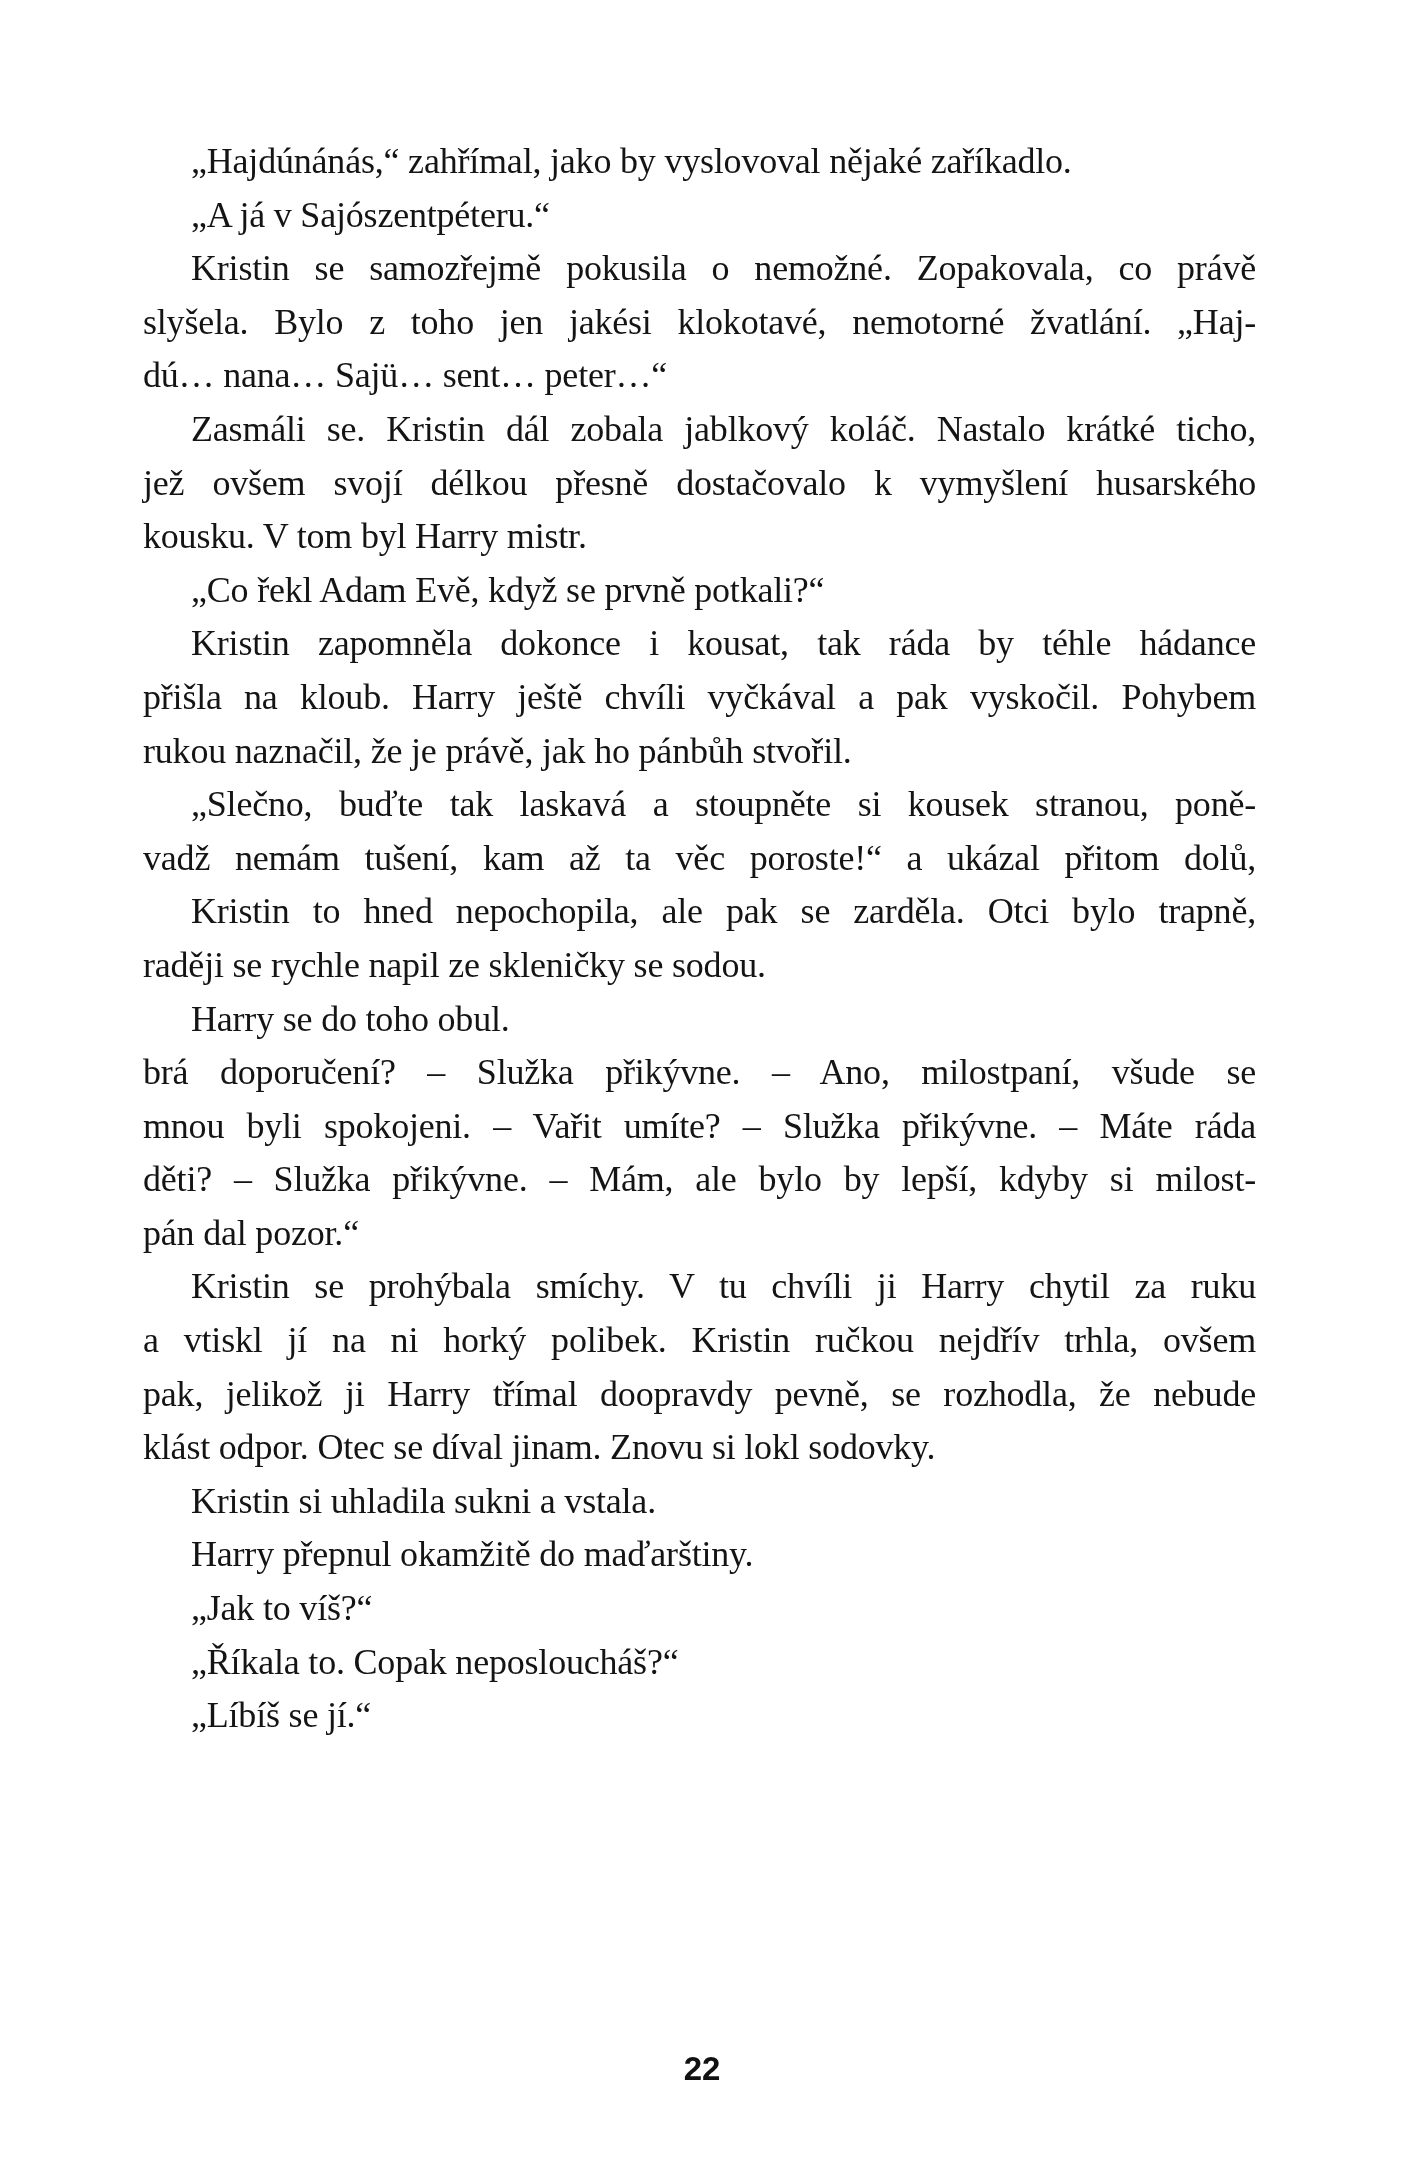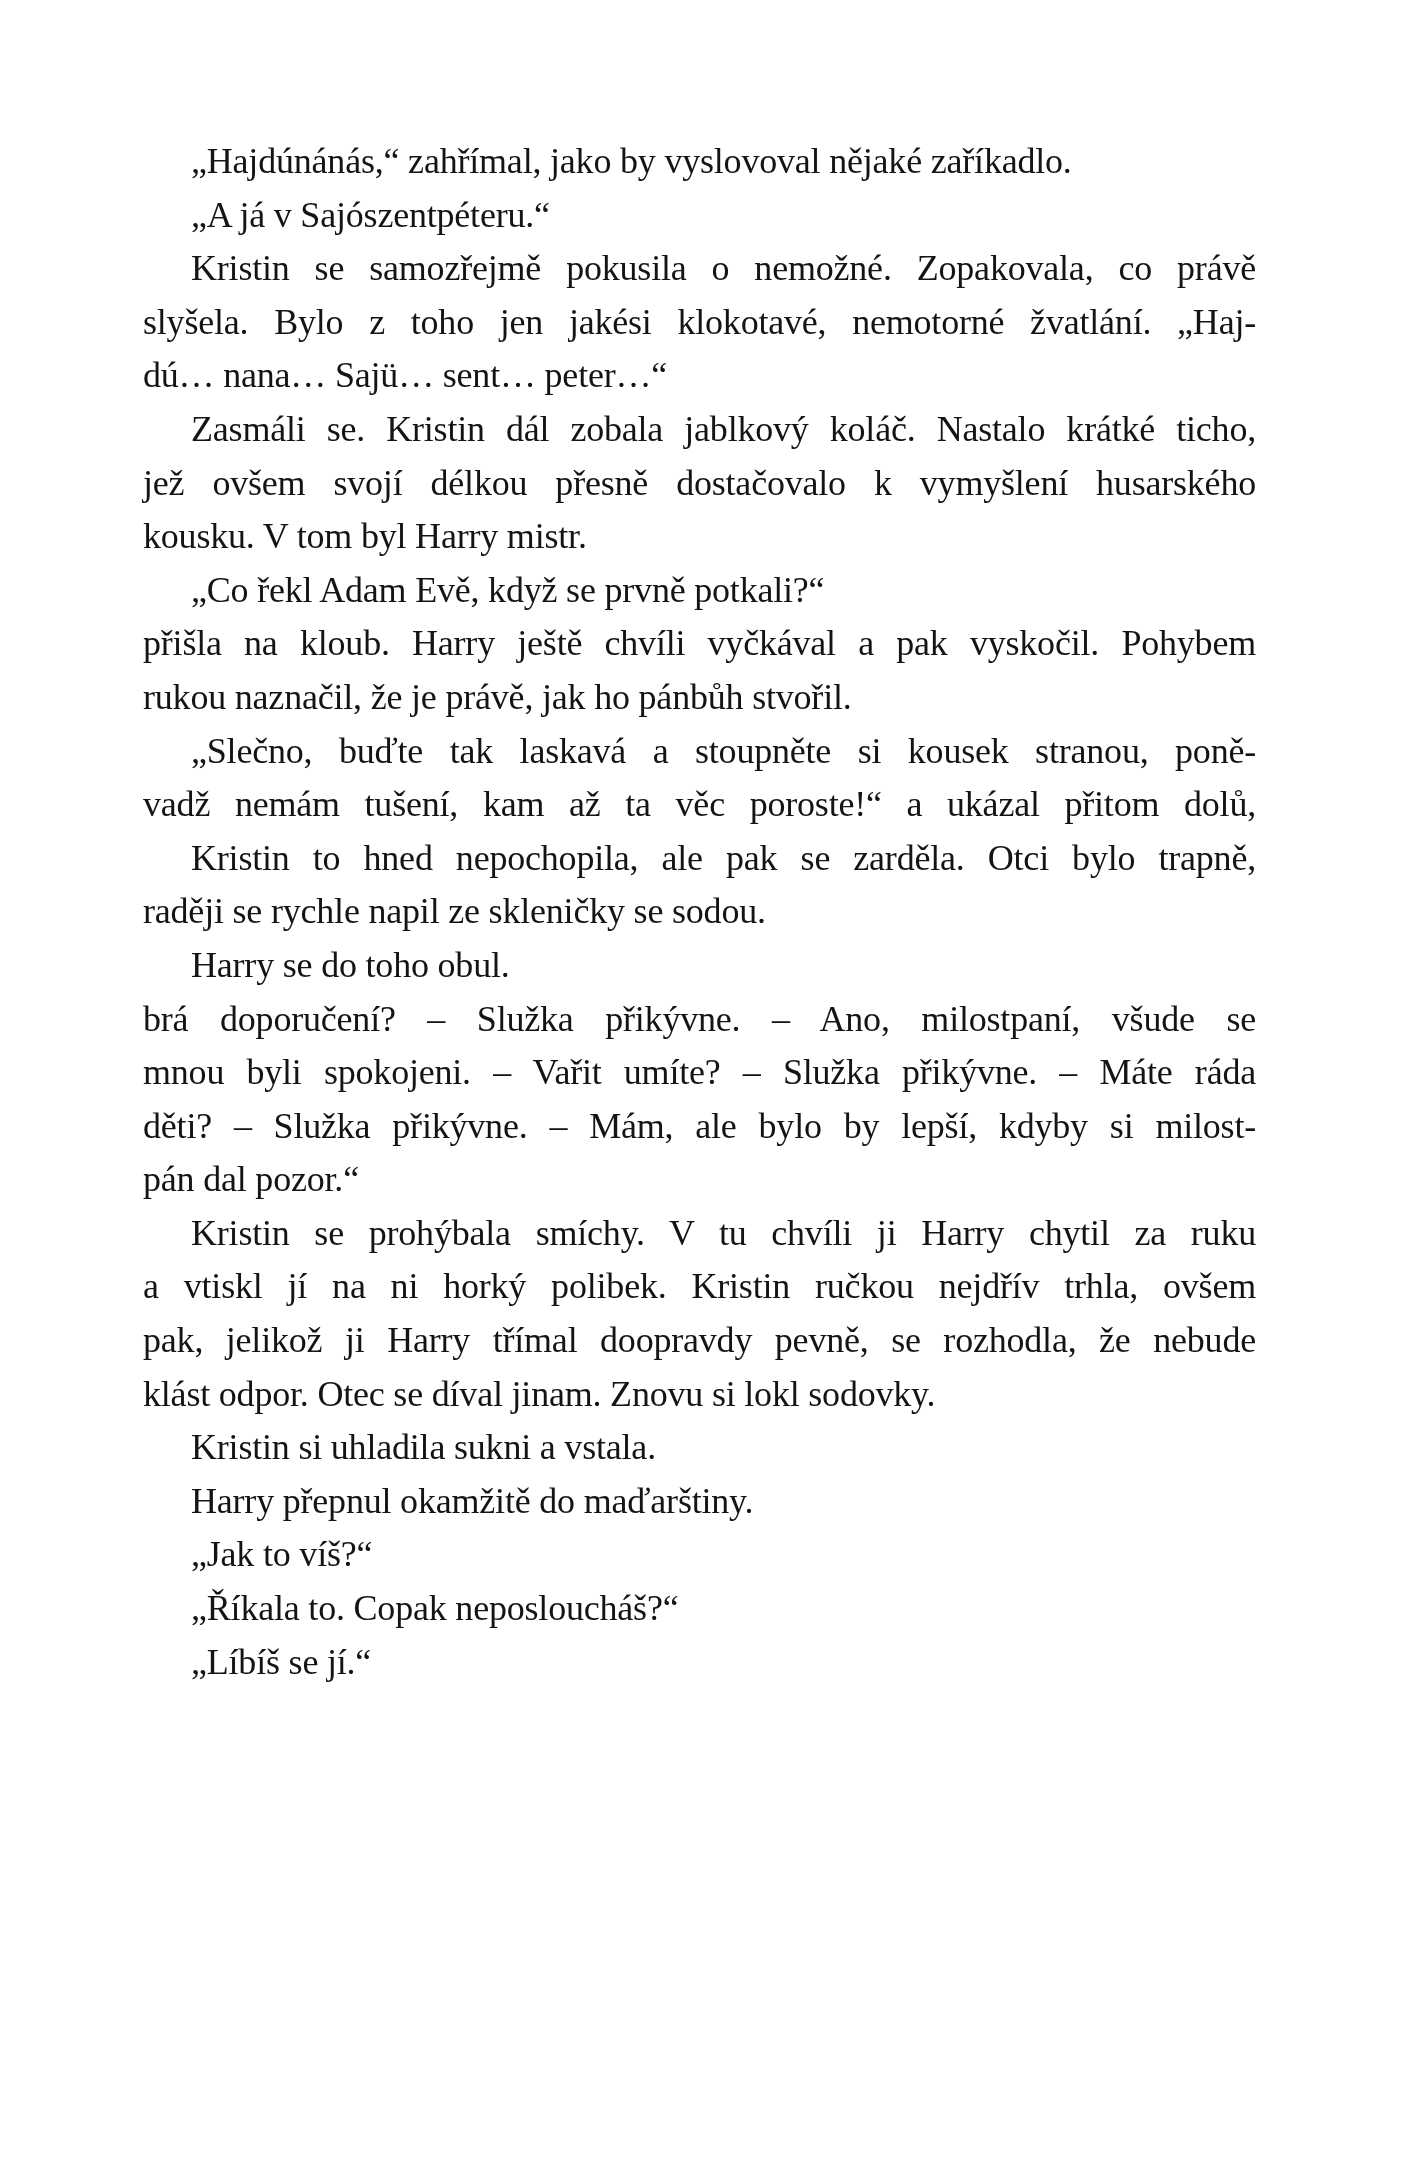--- a/index.html
+++ b/index.html
@@ -61,20 +61,21 @@
   <div class="text-block" id="text-block">
       <div class="line indent">„Hajdúnánás,“ zahřímal, jako by vyslovoval nějaké zaříkadlo.</div>
       <div class="line indent">„A já v Sajószentpéteru.“</div>
       <div class="line indent justify">Kristin se samozřejmě pokusila o nemožné. Zopakovala, co právě</div>
       <div class="line justify">slyšela. Bylo z toho jen jakési klokotavé, nemotorné žvatlání. „Haj-</div>
       <div class="line">dú… nana… Sajü… sent… peter…“</div>
       <div class="line indent justify">Zasmáli se. Kristin dál zobala jablkový koláč. Nastalo krátké ticho,</div>
       <div class="line justify">jež ovšem svojí délkou přesně dostačovalo k vymyšlení husarského</div>
       <div class="line">kousku. V tom byl Harry mistr.</div>
       <div class="line indent">„Co řekl Adam Evě, když se prvně potkali?“</div>
+      <div class="line indent justify">Kristin zapomněla dokonce i kousat, tak ráda by téhle hádance</div>
       <div class="line justify">přišla na kloub. Harry ještě chvíli vyčkával a pak vyskočil. Pohybem</div>
       <div class="line">rukou naznačil, že je právě, jak ho pánbůh stvořil.</div>
       <div class="line indent justify">„Slečno, buďte tak laskavá a stoupněte si kousek stranou, poně-</div>
       <div class="line justify">vadž nemám tušení, kam až ta věc poroste!“ a ukázal přitom dolů,</div>
       <div class="line indent justify">Kristin to hned nepochopila, ale pak se zarděla. Otci bylo trapně,</div>
       <div class="line">raději se rychle napil ze skleničky se sodou.</div>
       <div class="line indent">Harry se do toho obul.</div>
       <div class="line justify">brá doporučení? – Služka přikývne. – Ano, milostpaní, všude se</div>
       <div class="line justify">mnou byli spokojeni. – Vařit umíte? – Služka přikývne. – Máte ráda</div>
       <div class="line justify">děti? – Služka přikývne. – Mám, ale bylo by lepší, kdyby si milost-</div>
@@ -82,13 +83,14 @@
       <div class="line indent justify">Kristin se prohýbala smíchy. V tu chvíli ji Harry chytil za ruku</div>
       <div class="line justify">a vtiskl jí na ni horký polibek. Kristin ručkou nejdřív trhla, ovšem</div>
       <div class="line justify">pak, jelikož ji Harry třímal doopravdy pevně, se rozhodla, že nebude</div>
       <div class="line">klást odpor. Otec se díval jinam. Znovu si lokl sodovky.</div>
       <div class="line indent">Kristin si uhladila sukni a vstala.</div>
       <div class="line indent">Harry přepnul okamžitě do maďarštiny.</div>
       <div class="line indent">„Jak to víš?“</div>
       <div class="line indent">„Říkala to. Copak neposloucháš?“</div>
       <div class="line indent">„Líbíš se jí.“</div>
     </div>
+  <div class="page-number">22</div>
 </div>
 
 </body></html>

